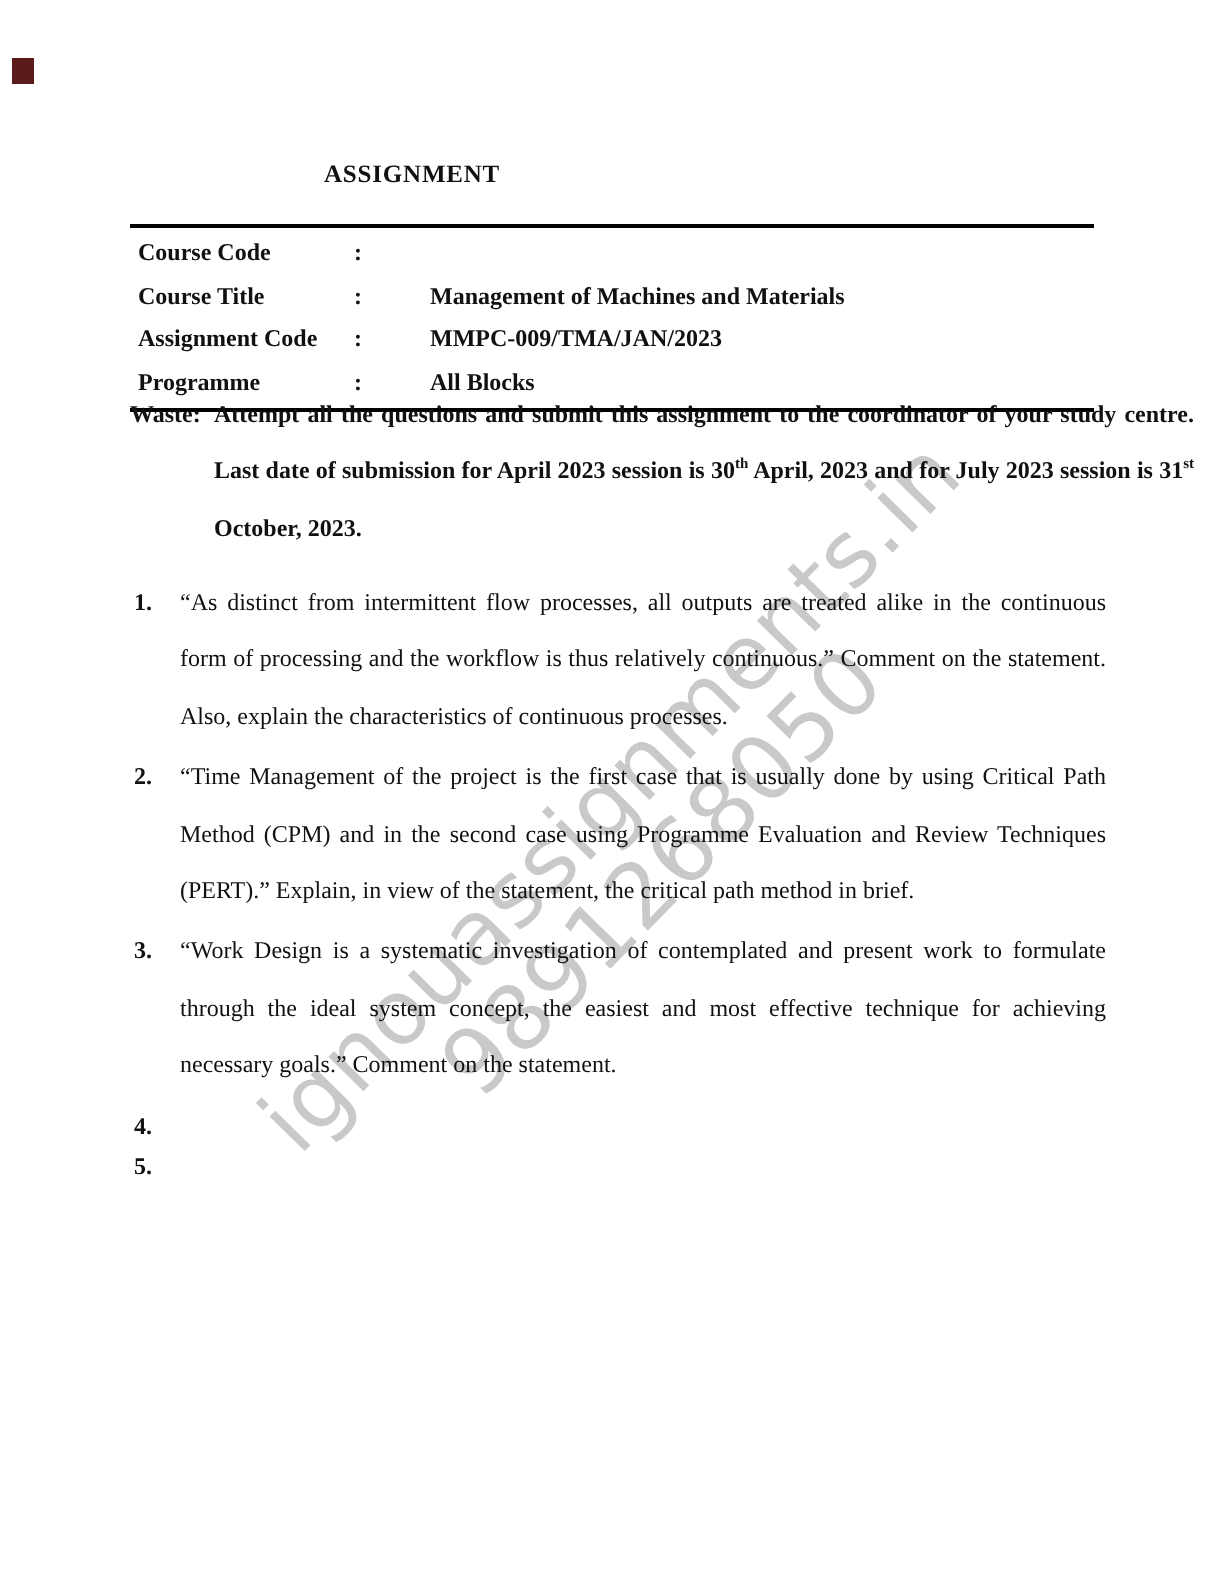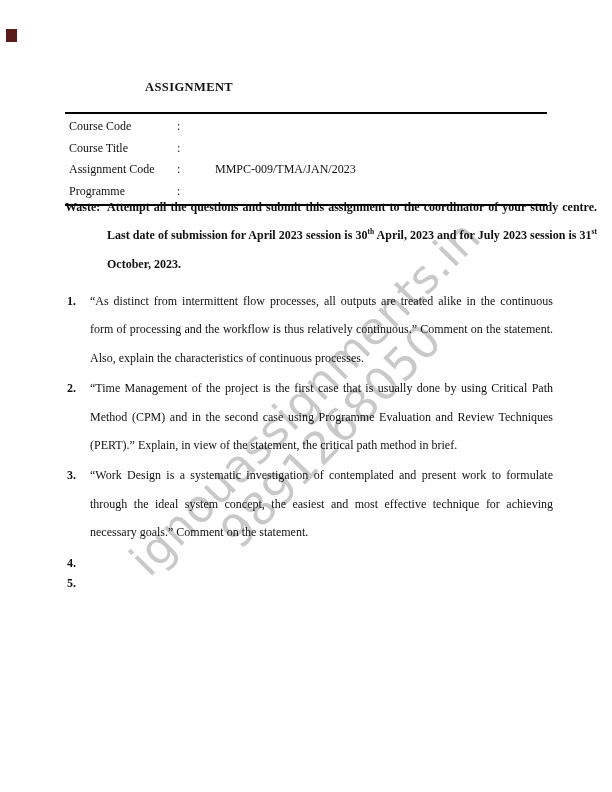--- a/index.html
+++ b/index.html
@@ -42,21 +42,21 @@
   }
   .wm-site  { left: 305px; top: 398px; }
   .wm-phone { left: 331px; top: 436px; }
   .content {
     position: absolute;
     inset: 0;
     z-index: 1;
   }
   .doc-title {
     position: absolute;
-    left: 145px;
+    left: 162px;
     top: 80px;
     font-size: 12.5px;
     font-weight: bold;
     letter-spacing: 0.4px;
   }
   .info-table {
     position: absolute;
     left: 65px;
     top: 112px;
     width: 482px;
@@ -64,21 +64,21 @@
     border-bottom: 2px solid #000;
     padding: 2px 0 2px 0;
     box-sizing: border-box;
   }
   .info-row {
     display: grid;
     grid-template-columns: 112px 38px auto;
     height: 21.5px;
     align-items: center;
     font-size: 12px;
-    font-weight: normal;
+    font-weight: bold;
   }
   .info-row .cell-label { padding-left: 4px; }
   .note {
     position: absolute;
     left: 65px;
     top: 193px;
     width: 490px;
     font-size: 12px;
     font-weight: bold;
     line-height: 28.4px;
@@ -134,29 +134,31 @@
     <div class="doc-title">ASSIGNMENT</div>
 
     <div class="info-table">
       <div class="info-row">
         <span class="cell-label">Course Code</span>
         <span class="cell-sep">:</span>
       </div>
       <div class="info-row">
         <span class="cell-label">Course Title</span>
         <span class="cell-sep">:</span>
+        <span class="cell-value">Management of Machines and Materials</span>
       </div>
       <div class="info-row">
         <span class="cell-label">Assignment Code</span>
         <span class="cell-sep">:</span>
         <span class="cell-value">MMPC-009/TMA/JAN/2023</span>
       </div>
       <div class="info-row">
         <span class="cell-label">Programme</span>
         <span class="cell-sep">:</span>
+        <span class="cell-value">All Blocks</span>
       </div>
     </div>
 
     <p class="note"><span class="note-label">Waste:</span><span>Attempt all the questions and submit this assignment to the coordinator of your study centre. Last date of submission for April 2023 session is 30</span><sup>th</sup><span> April, 2023 and for July 2023 session is 31</span><sup>st</sup><span> October, 2023.</span></p>
 
     <div class="questions">
       <div class="question">
         <span class="q-num">1.</span>
         <span>“As distinct from intermittent flow processes, all outputs are treated alike in the continuous form of processing and the workflow is thus relatively continuous.” Comment on the statement. Also, explain the characteristics of continuous processes.</span>
       </div>

